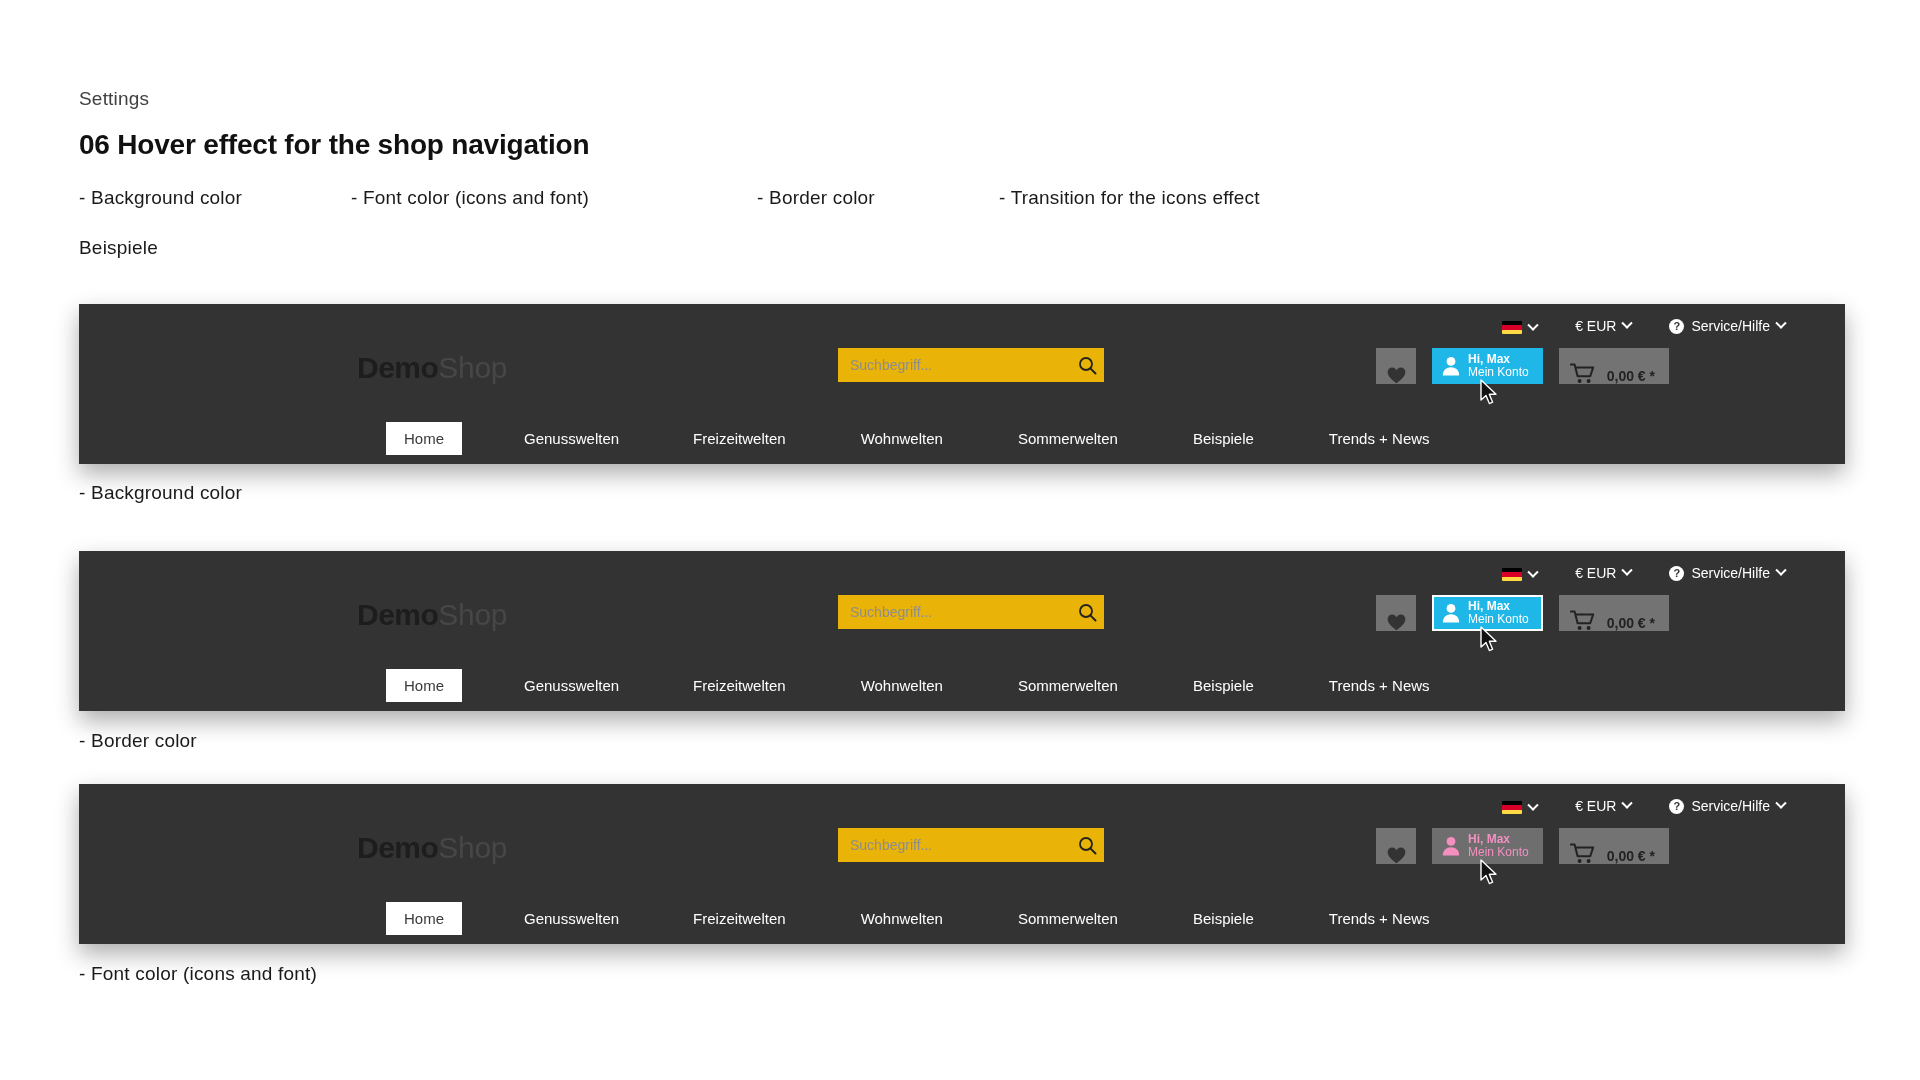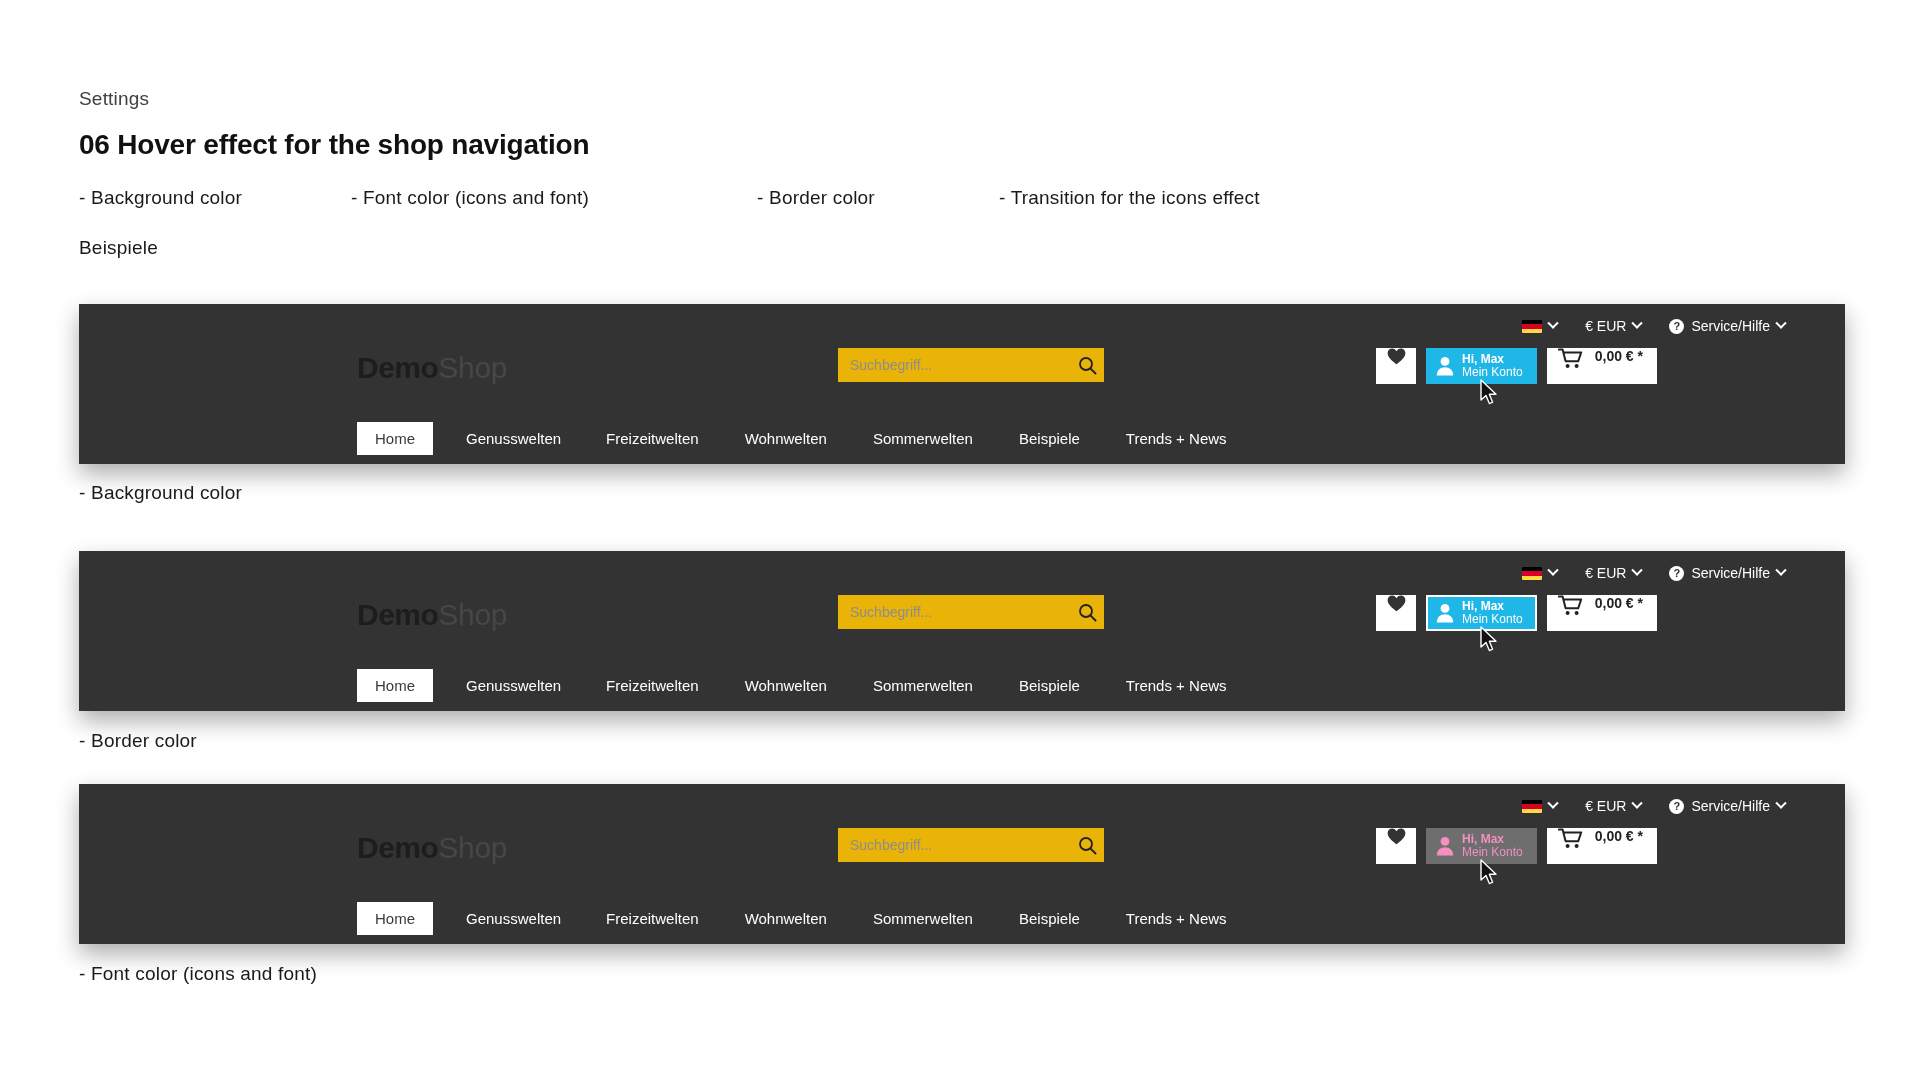--- a/index.html
+++ b/index.html
@@ -68,22 +68,22 @@
     background: #333333;
     box-shadow: 0 10px 22px rgba(0,0,0,0.32);
   }
 
   
   .util {
     position: absolute;
     right: 48px;
     top: 10px;
     display: flex;
-    align-items: center;
-    gap: 4px;
+    align-items: flex-end;
+    gap: 14px;
     color: #ffffff;
     font-size: 14px;
   }
   .util-item {
     display: flex;
     align-items: center;
     gap: 7px;
     padding: 4px 12px;
     color: #ffffff;
     white-space: nowrap;
@@ -161,27 +161,27 @@
     background: transparent; border: 0; cursor: pointer;
   }
   .mag { display:block; }
 
   .actions {
     position: absolute;
     left: 1297px;
     top: 0px;
     display: flex;
     align-items: stretch;
-    gap: 10px;
+    gap: 16px;
     height: 36px;
   }
   .act {
-    background: #ffffff;
-    display: flex;
-    align-items: flex-start;
+    background: #737373;
+    display: flex;
+    align-items: flex-end;
     justify-content: center;
     color: #333333;
   }
   .act-wish { width: 40px; }
   .act-cart { padding: 0 14px 0 11px; gap: 12px; }
   .cart-amount { font-size: 14px; font-weight: bold; color: #222; white-space: nowrap; }
 
   .act-account {
     display: flex;
     align-items: center;
@@ -209,20 +209,21 @@
     align-items: center;
     padding-left: 278px;
   }
   .nav a {
     color: #ffffff;
     font-size: 15px;
     text-decoration: none;
     padding: 6px 0;
     white-space: nowrap;
     display: inline-block;
+    margin-left: 29px;
   }
   .nav .spacer { display: inline-block; }
   .nav .active {
     background: #ffffff;
     color: #3a3a3a;
     padding: 8px 18px;
   }
 
   
   .cursor {

